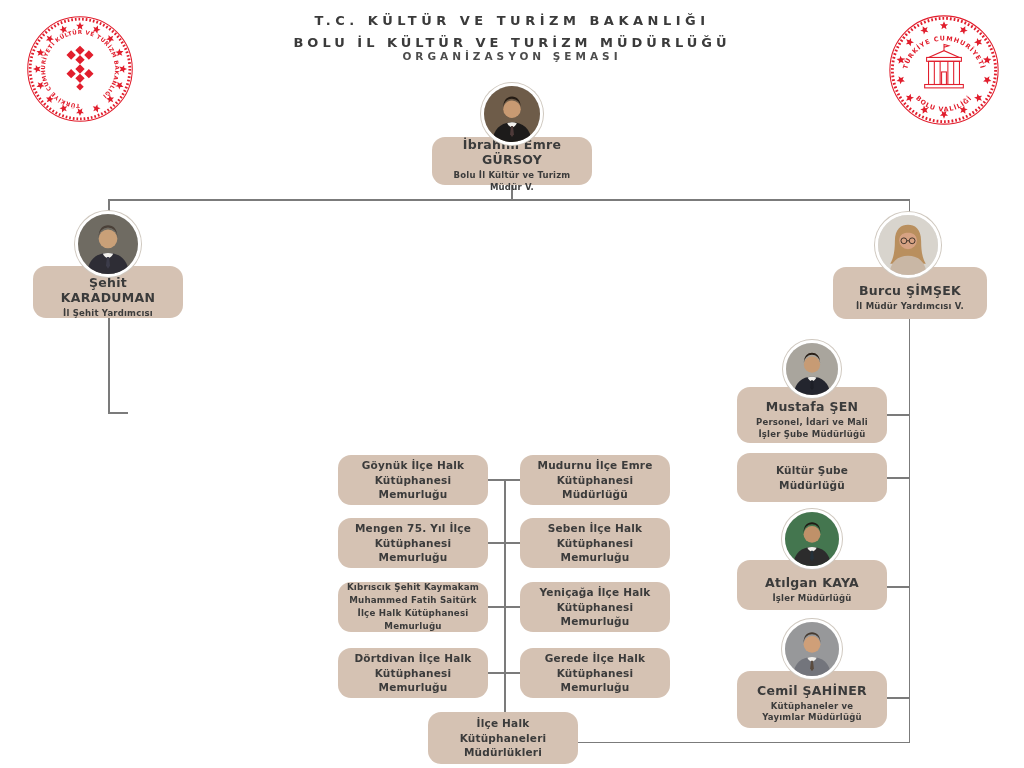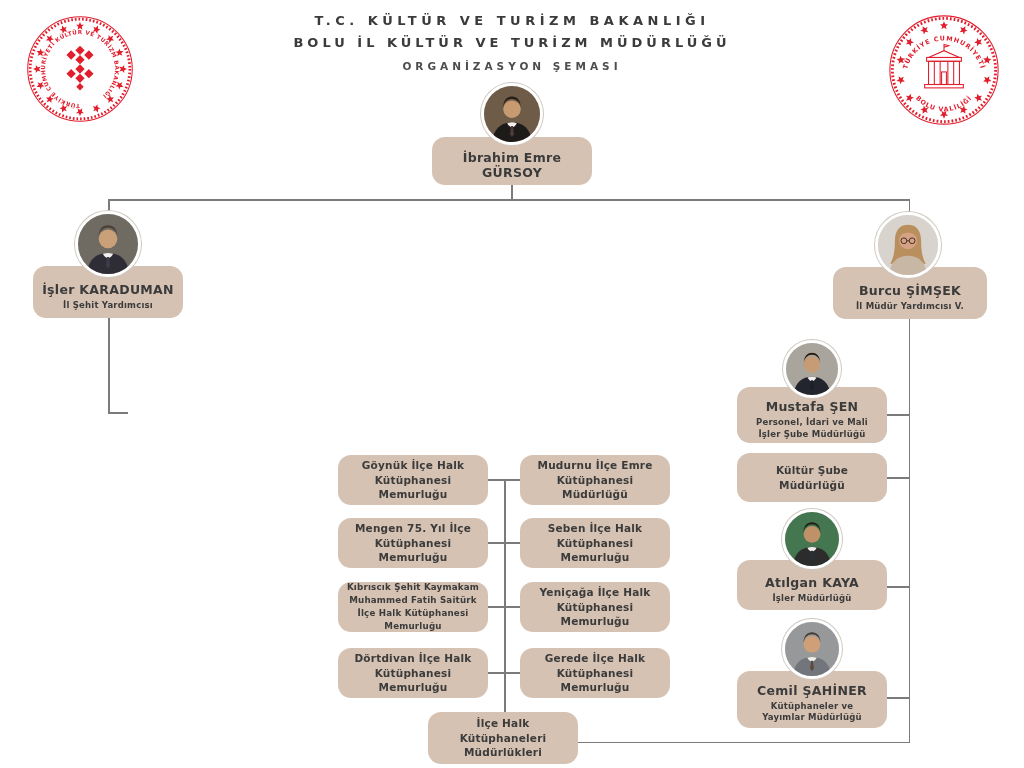--- a/index.html
+++ b/index.html
@@ -4,21 +4,21 @@
 <style>
   * { margin:0; padding:0; box-sizing:border-box; }
   html,body { width:1024px; height:768px; background:#fff; overflow:hidden;
     font-family:"DejaVu Sans","Liberation Sans",sans-serif; }
   .stage { position:relative; width:1024px; height:768px; background:#ffffff; }
 
   
   .hdr { position:absolute; top:13px; left:0; width:100%; text-align:center; color:var(--ink,#3b3b3b); }
   .hdr .t1 { font-size:13px; font-weight:bold; letter-spacing:4.5px; }
   .hdr .t2 { font-size:13px; font-weight:bold; letter-spacing:4px; margin-top:7px; }
-  .hdr .t3 { font-size:10.5px; font-weight:600; letter-spacing:4px; margin-top:10px; color:var(--ink-soft,#4d4d4d); }
+  .hdr .t3 { font-size:10.5px; font-weight:600; letter-spacing:4px; color:var(--ink-soft,#4d4d4d); }
 
   
   .ln { position:absolute; background:var(--line,#7b7b7b); z-index:0; }
   .ln.h { height:1.5px; } .ln.v { width:1.5px; }
 
   
   .box { position:absolute; background:var(--box,#d5c2b3); border-radius:13px; z-index:1;
     display:flex; flex-direction:column; align-items:center; justify-content:center;
     text-align:center; color:var(--ink,#3b3b3b); padding:4px 8px; }
   .pname { font-weight:bold; font-size:12.5px; letter-spacing:.3px; }
@@ -161,29 +161,30 @@
   <div class="ln h" style="left:486px;top:606px;width:36px"></div>
   <div class="ln h" style="left:486px;top:672px;width:36px"></div>
 
   <div class="avatar" style="left:481px;top:83px;width:62px;height:62px">
     <svg viewBox="0 0 64 64" style="--pbg:#6e5c49;--pskin:#c89a72;--phair:#241b13;--psuit:#1d1b1a;--ptie:#4e3a39">
         <use href="#male"></use>
       </svg>
   </div>
   <div class="box" style="left:432px;top:137px;width:160px;height:48px;padding-top:12px">
     <div class="pname">İbrahim Emre GÜRSOY</div>
+    <div class="ptitle">Bolu İl Kültür ve Turizm Müdür V.</div>
   </div>
 
   <div class="avatar" style="left:75px;top:211px;width:66px;height:66px">
     <svg viewBox="0 0 64 64" style="--pbg:#6f6b62;--pskin:#c9a078;--phair:#4a4038;--psuit:#2e2d35;--ptie:#3c3c4a">
         <use href="#male"></use>
       </svg>
   </div>
   <div class="box" style="left:33px;top:266px;width:150px;height:52px;padding-top:14px">
-    <div class="pname">İşler KARADUMAN</div>
+    <div class="pname">Şehit KARADUMAN</div>
     <div class="ptitle">İl Şehit Yardımcısı</div>
   </div>
 
   <div class="avatar" style="left:875px;top:212px;width:66px;height:66px">
     <svg viewBox="0 0 64 64" style="--pbg:#d8d4cd;--pskin:#d6a283;--phair:#b98f5e;--psuit:#c9b7a5">
         <use href="#female"></use>
       </svg>
   </div>
   <div class="box" style="left:833px;top:267px;width:154px;height:52px;padding-top:14px">
     <div class="pname">Burcu ŞİMŞEK</div>

